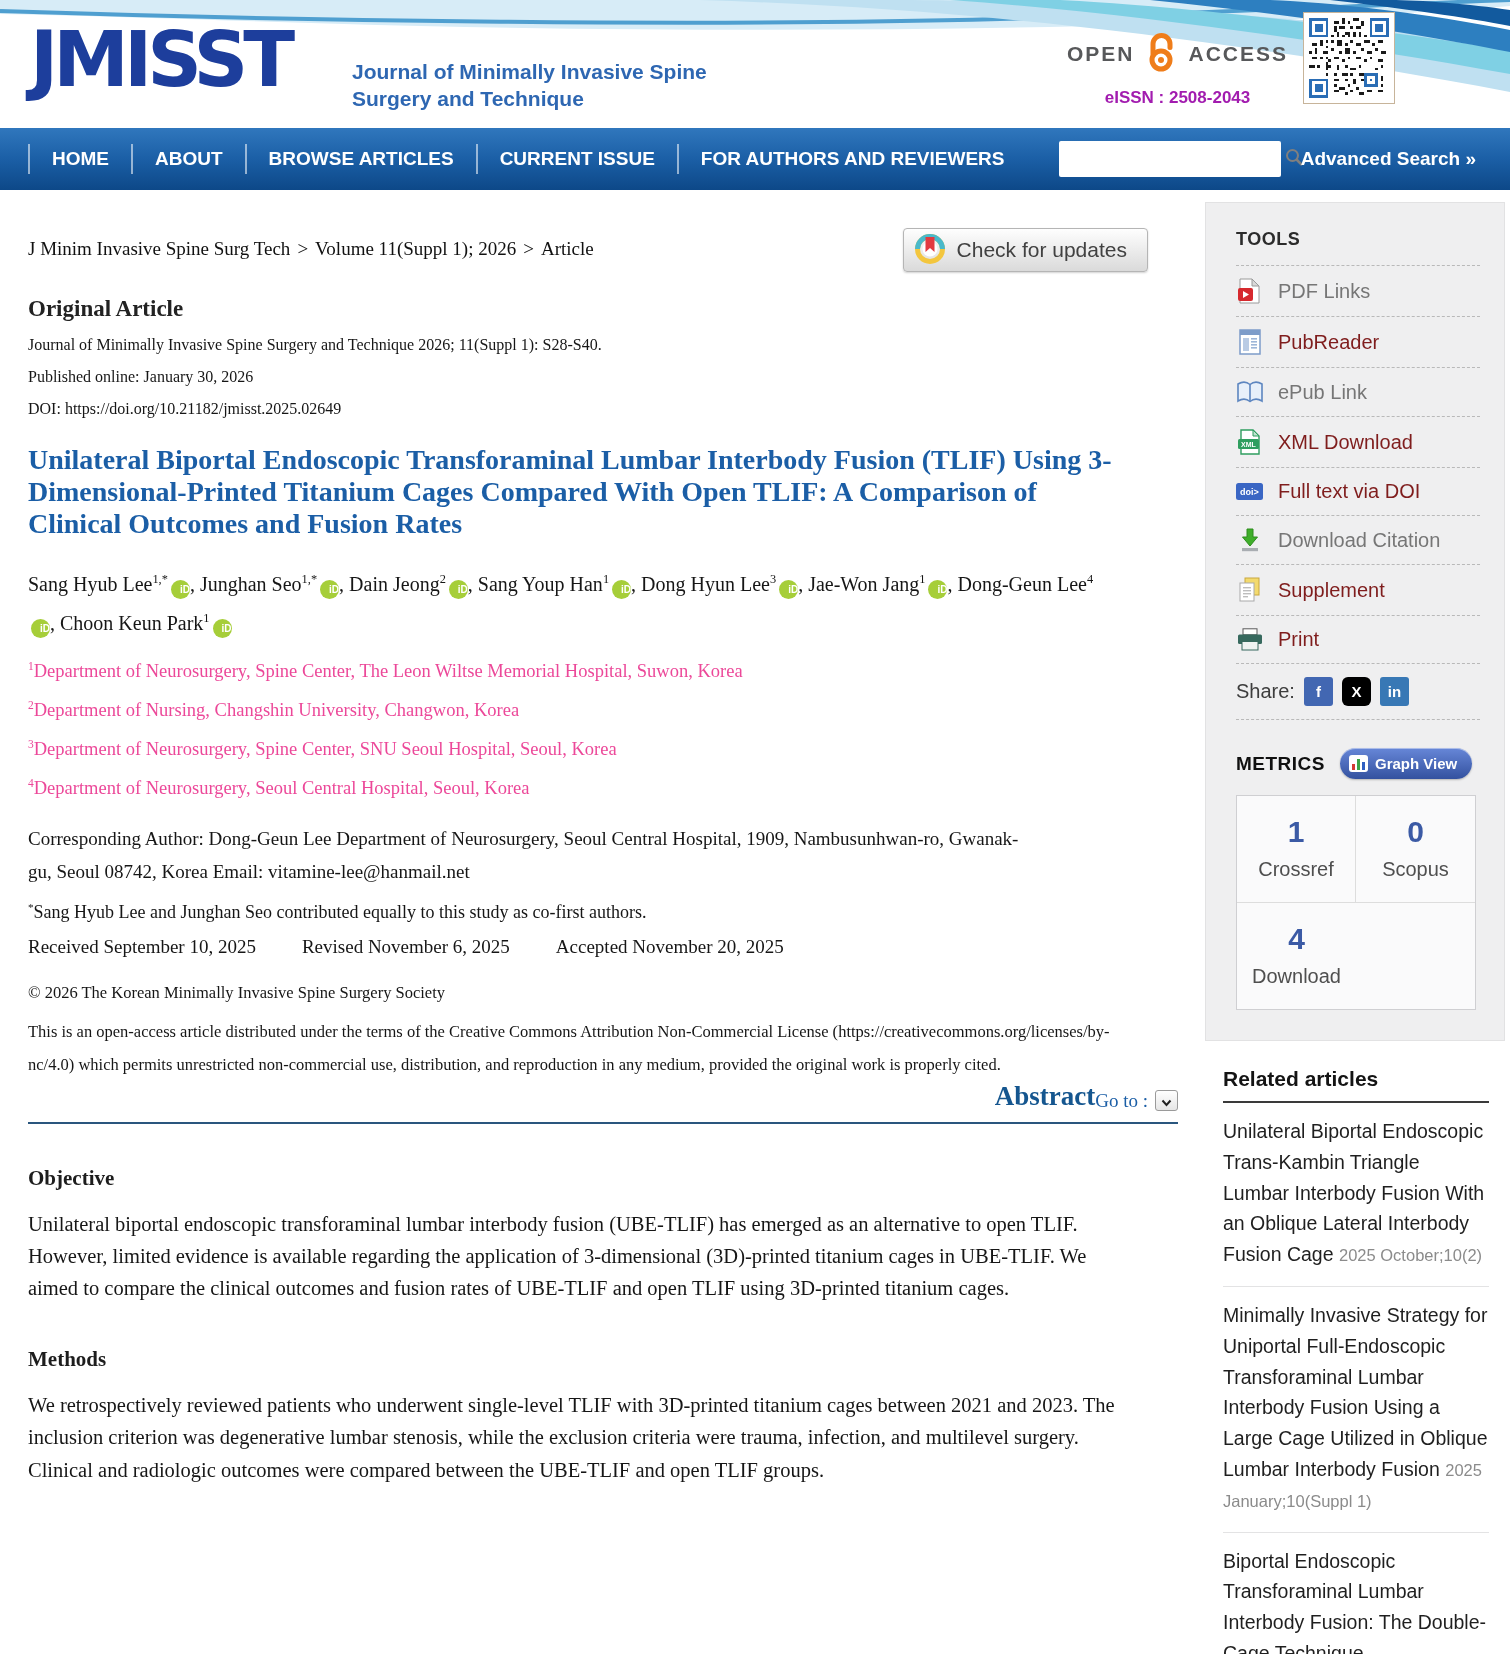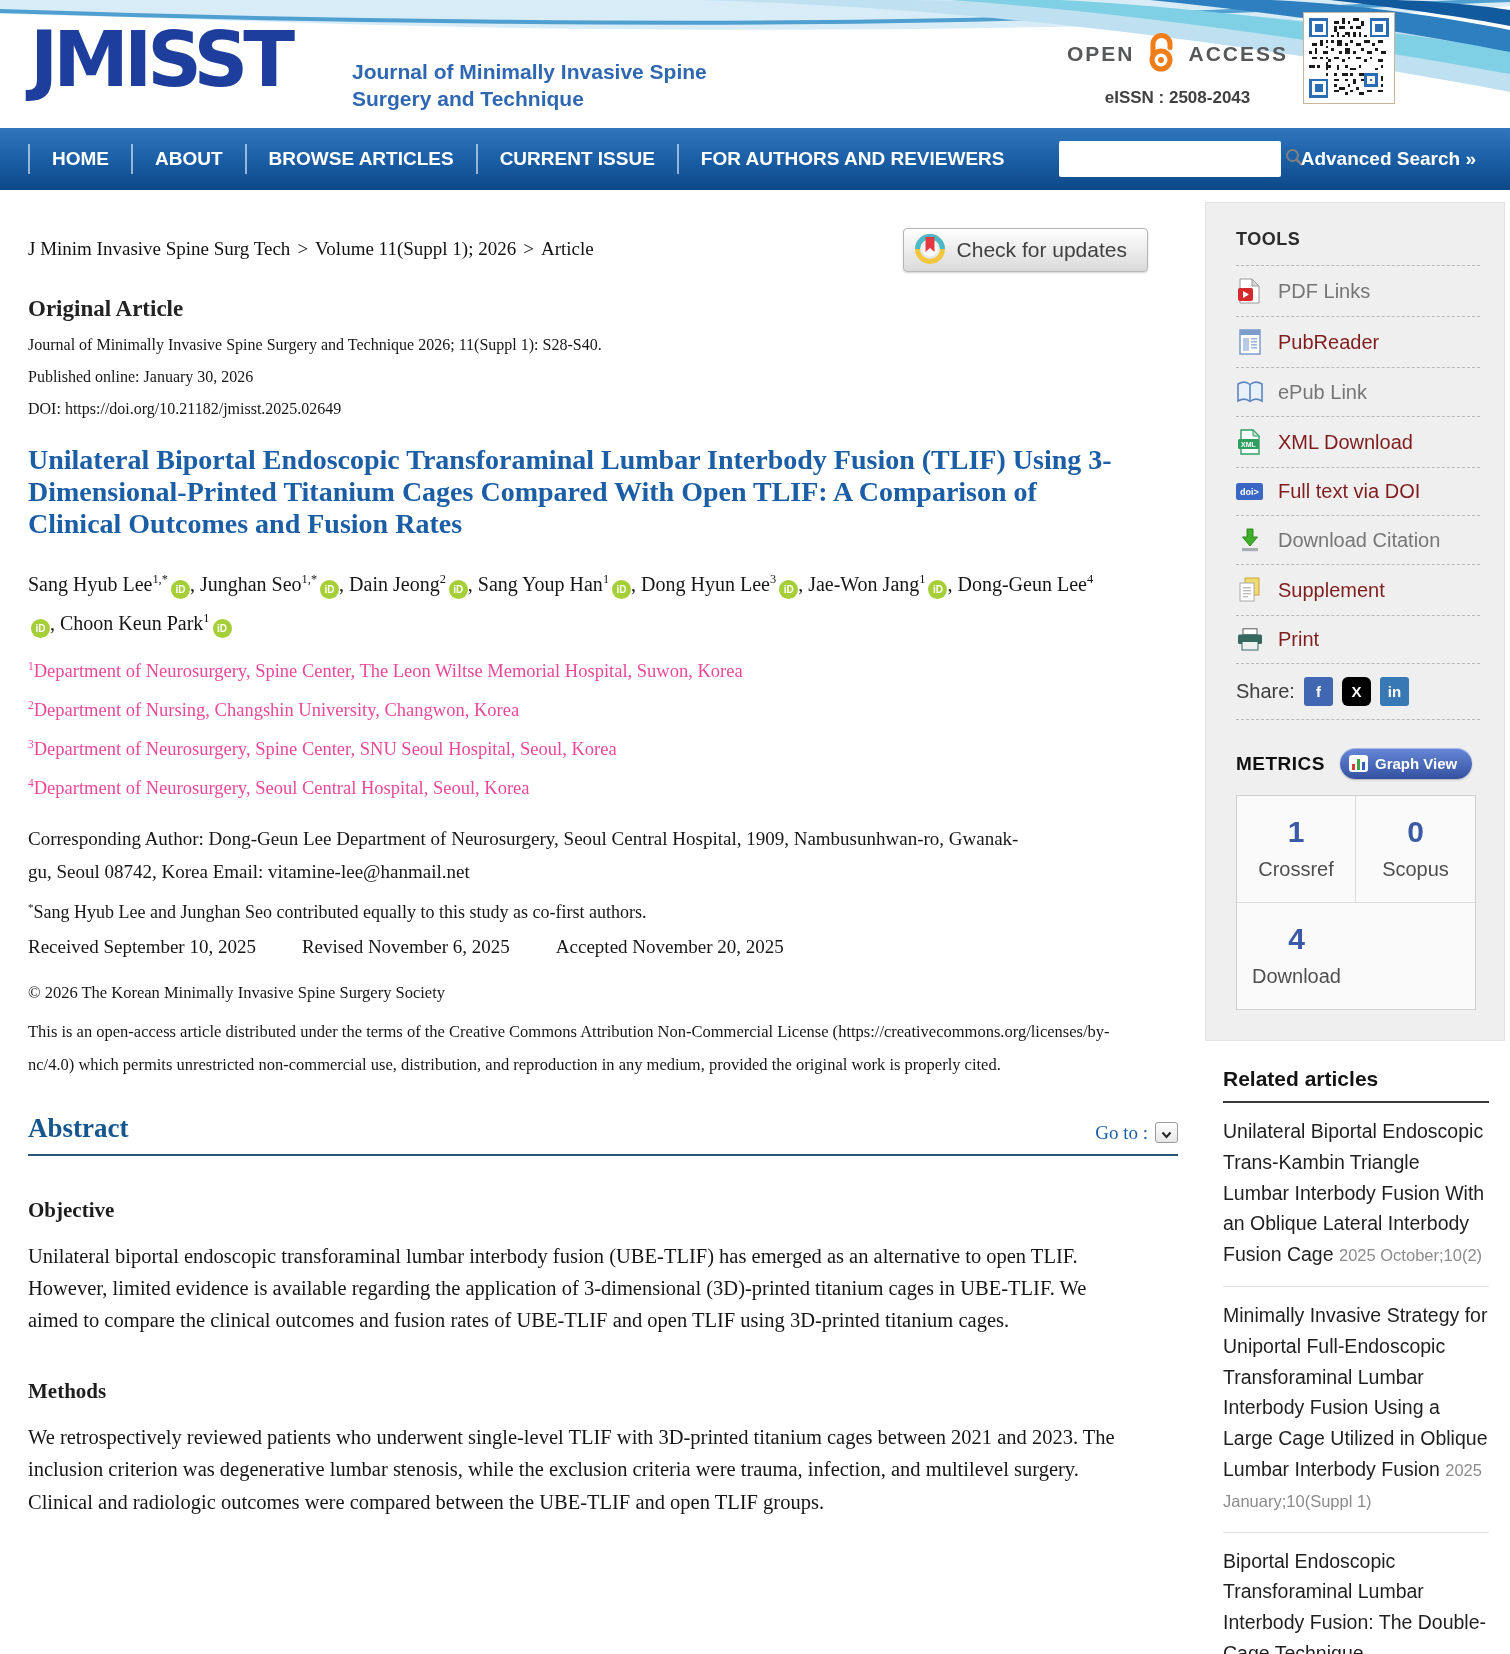--- a/index.html
+++ b/index.html
@@ -7,21 +7,21 @@
   .page { position:relative; width:1510px; height:1654px; overflow:hidden; background:#fff; }
 
   
   .header { position:absolute; top:0; left:0; width:1510px; height:128px; background:#fff; overflow:hidden; }
   .waves { position:absolute; top:0; left:0; }
   .logo { position:absolute; left:30px; top:20px; font-family:"DejaVu Sans",sans-serif; font-weight:bold; font-size:76px; line-height:1.05; color:#1d3e9c; letter-spacing:-5px; }
   .tagline { position:absolute; left:352px; top:58px; font-size:21px; font-weight:bold; color:#2e67b2; line-height:1.3; }
   .oa-block { position:absolute; right:222px; top:30px; text-align:center; }
   .oa-row { display:flex; align-items:center; gap:8px; justify-content:center; }
   .oa-word { font-size:21px; font-weight:bold; color:#57585a; letter-spacing:2px; }
-  .eissn { margin-top:10px; font-size:17px; font-weight:bold; color:#404040; }
+  .eissn { margin-top:10px; font-size:17px; font-weight:bold; color:#a21caf; }
   .qr-box { position:absolute; right:115px; top:12px; width:92px; height:92px; background:#fff; border:1px solid #c7b49a; padding:5px; }
 
   
   .nav { position:absolute; top:128px; left:0; width:1510px; height:62px; background:linear-gradient(#3077bd 0%, #1b5fa6 50%, #0d4888 100%); display:flex; align-items:center; padding:0 20px 0 28px; }
   .nav-sep { width:2px; height:30px; background:rgba(255,255,255,.55); }
   .nav-item { color:#fff; font-weight:bold; font-size:19px; padding:0 22px; white-space:nowrap; cursor:pointer; }
   .searchbox { margin-left:auto; width:222px; height:36px; background:#fff; border-radius:2px; display:flex; align-items:center; padding:0 7px 0 2px; }
   .searchbox input { border:0; outline:0; flex:1; height:100%; font-size:16px; padding:0 8px; background:transparent; }
   .adv { color:#fff; font-weight:bold; font-size:19px; margin-left:20px; margin-right:14px; white-space:nowrap; cursor:pointer; }
 
@@ -29,28 +29,28 @@
   .main { position:absolute; left:28px; top:228px; width:1150px; font-family:"Liberation Serif","DejaVu Serif",serif; color:#161616; }
   .bc-row { display:flex; justify-content:space-between; align-items:flex-start; }
   .breadcrumb { font-size:19px; color:#111; padding-top:10px; }
   .bc-sep { margin:0 7px; }
   .check-btn { display:flex; align-items:center; gap:10px; background:linear-gradient(#fefefe,#dadada); border:1px solid #b5b5b5; border-radius:4px; height:44px; padding:0 20px 0 9px; font-family:"Liberation Sans",sans-serif; font-size:21px; color:#414141; box-shadow:0 1px 2px rgba(0,0,0,.18); margin-right:30px; cursor:pointer; }
   .article-type { font-size:23px; font-weight:bold; color:#222; margin-top:24px; }
   .meta-line { font-size:16px; margin-top:14px; }
   .title { font-size:28px; font-weight:bold; color:#1b5ea6; line-height:1.15; margin-top:26px; width:1085px; }
   .authors { font-size:20px; margin-top:24px; width:1085px; line-height:1.95; }
   sup { font-size:62%; }
-  .orcid { display:inline-block; width:19px; height:19px; border-radius:50%; background:#a6ce39; color:#fff; font-family:"Liberation Sans",sans-serif; font-size:10px; font-weight:bold; text-align:center; line-height:19px; vertical-align:-2px; margin-left:3px; cursor:pointer; }
+  .orcid { display:inline-block; width:19px; height:19px; border-radius:50%; background:#a6ce39; color:#fff; font-family:"Liberation Sans",sans-serif; font-size:10px; font-weight:bold; text-align:right; line-height:19px; vertical-align:-2px; margin-left:3px; cursor:pointer; }
   .affil { font-size:18.5px; color:#ec4899; margin-top:17px; }
   .corresponding { font-size:19px; margin-top:23px; width:1000px; line-height:1.75; }
   .cofirst { font-size:18px; margin-top:12px; }
   .dates { display:flex; gap:46px; font-size:19px; margin-top:13px; }
   .copyright { font-size:16.5px; margin-top:25px; }
   .license { font-size:16.5px; line-height:2.0; margin-top:12px; width:1095px; }
-  .abstract-row { display:flex; justify-content:space-between; align-items:flex-end; margin-top:32px; }
+  .abstract-row { display:flex; justify-content:flex-end; align-items:flex-end; }
   .abstract-h { font-size:27px; font-weight:bold; color:#15568f; }
   .goto { display:flex; align-items:center; gap:7px; font-size:19px; color:#1b5ea6; cursor:pointer; }
   .goto-btn { width:23px; height:21px; border:1px solid #9a9a9a; border-radius:3px; background:linear-gradient(#fff,#e6e6e6); display:flex; align-items:center; justify-content:center; }
   .abstract-rule { border:0; border-top:2px solid #2a567e; margin-top:10px; }
   .sec-h { font-size:21px; font-weight:bold; color:#1d1d1d; margin-top:42px; }
   .sec-p { font-size:20.5px; line-height:1.58; margin-top:17px; width:1105px; }
 
   
   .sidebar { position:absolute; left:1205px; top:202px; width:300px; }
   .tools-panel { background:#efeff0; border:1px solid #e2e2e3; width:300px; padding:26px 24px 30px 30px; }

